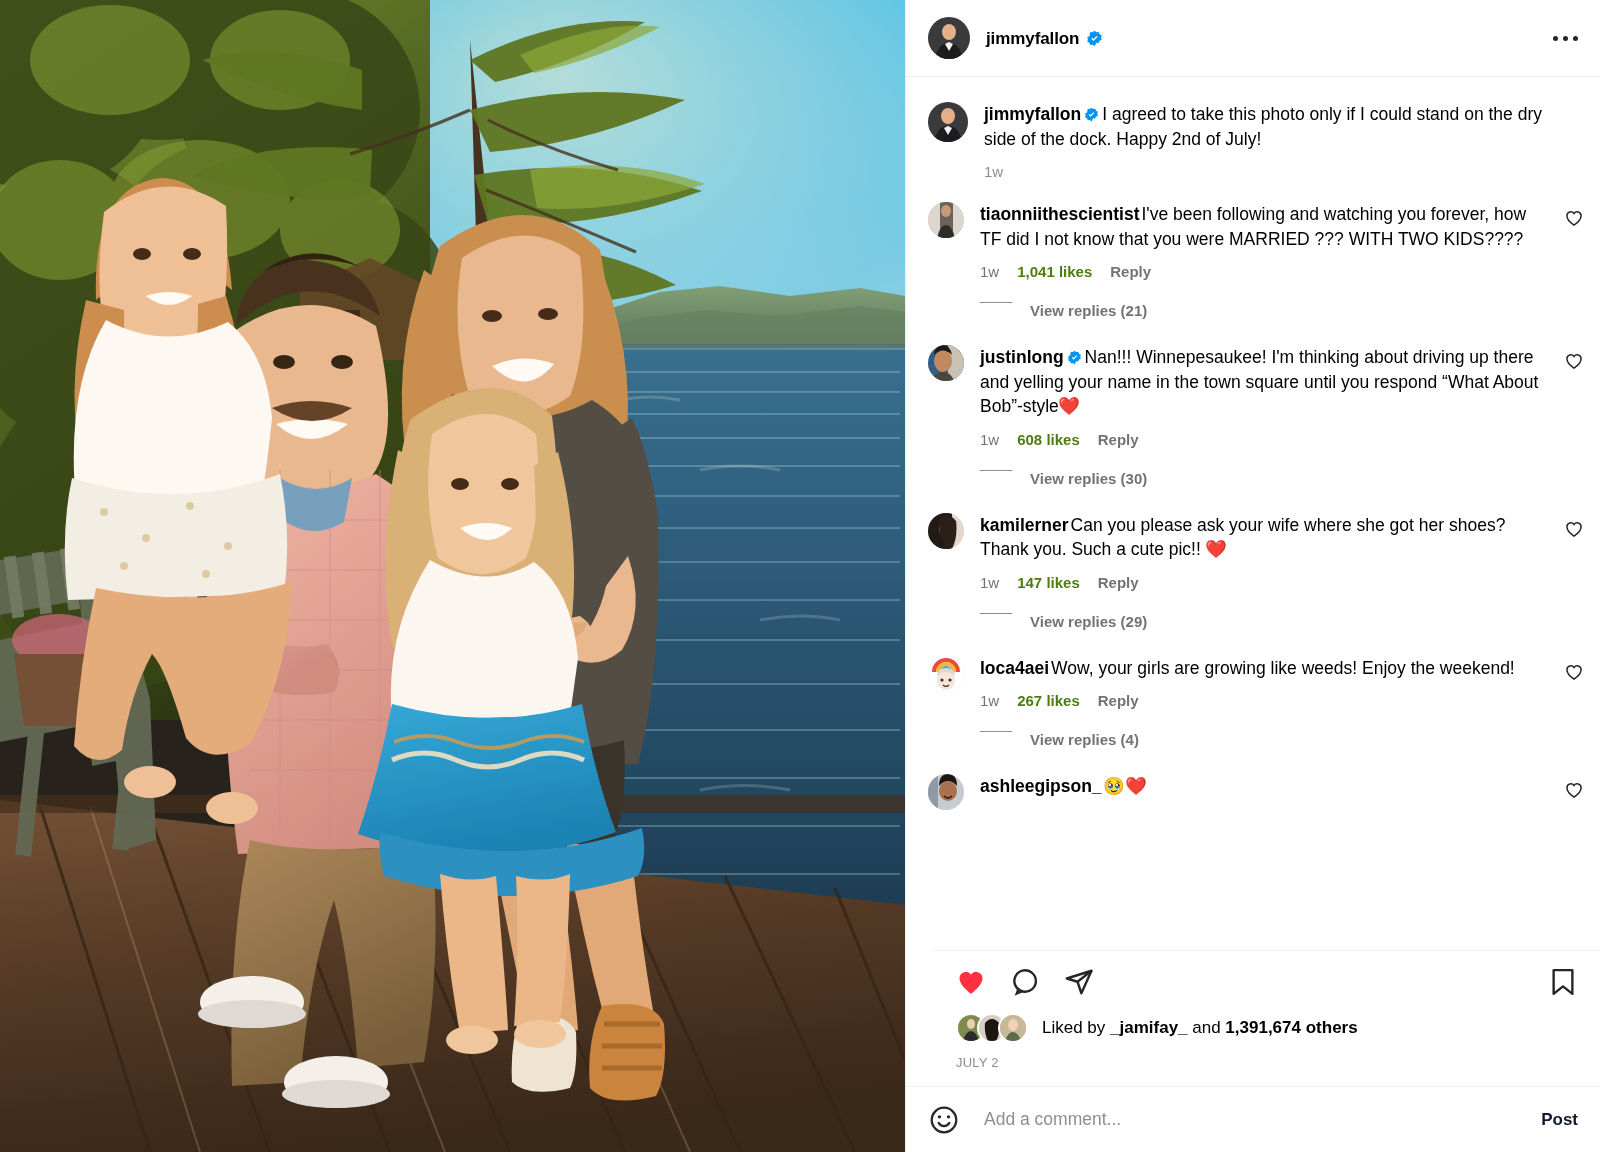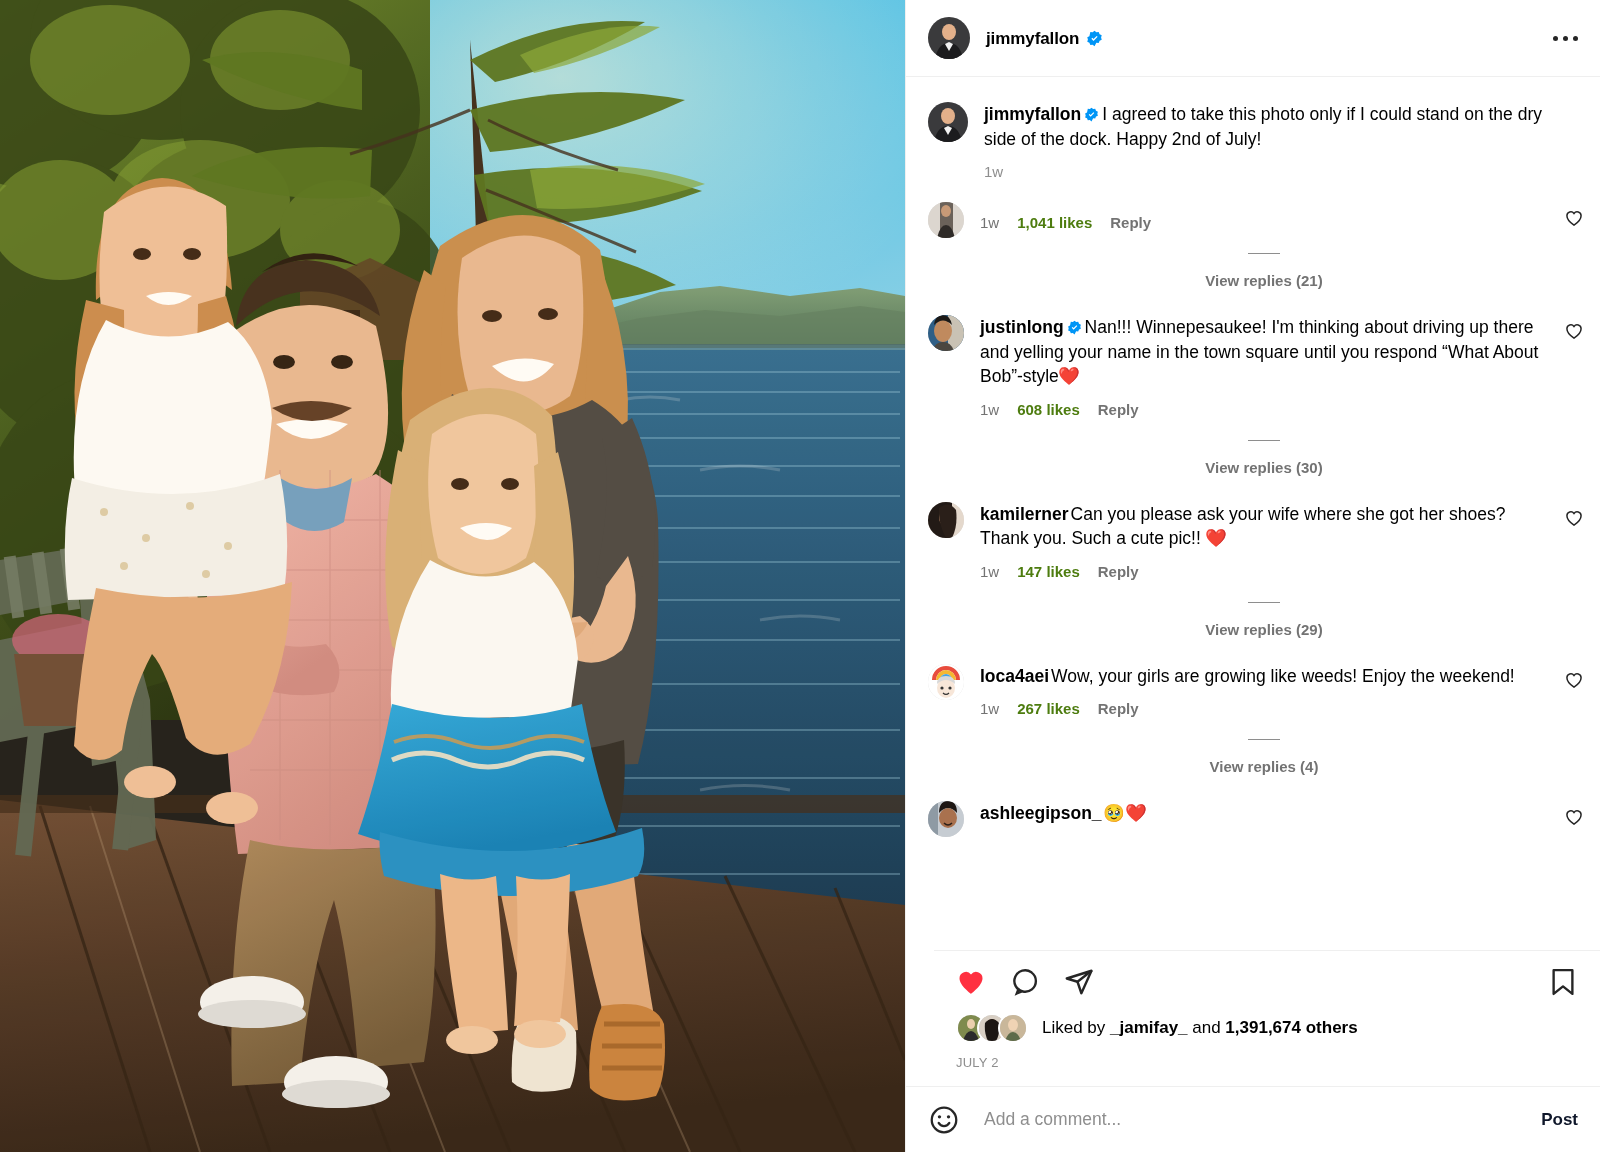--- a/index.html
+++ b/index.html
@@ -138,24 +138,23 @@
     font-size: 15px;
     color: #737373;
   }
   .c-meta .strong { color: #4d7c0f; font-weight: bold; }
   .c-meta .reply { color: #737373; font-weight: bold; cursor: pointer; }
   .c-time { color: #8e8e8e; font-size: 15px; margin-top: 12px; }
 
   .view-replies {
     margin: 22px 0 4px 0;
     display: flex;
-    align-items: center;
+    align-items: flex-start;
     gap: 18px;
     cursor: pointer;
-    flex-direction: column;
   }
   .vr-line { width: 32px; height: 1px; background: #8e8e8e; display: block; }
   .vr-label { font-size: 15px; font-weight: bold; color: #737373; }
 
   .c-like {
     position: absolute;
     right: 16px;
     top: 28px;
     width: 20px; height: 20px;
     cursor: pointer;
@@ -562,20 +561,21 @@
       <div class="comment-row">
         <div class="avatar av-36">
           <svg class="av-svg" viewBox="0 0 36 36">
             <rect width="36" height="36" fill="#dcd6cf"></rect>
             <rect x="12" y="0" width="13" height="36" fill="#6b625a"></rect>
             <ellipse cx="18" cy="9" rx="5" ry="6" fill="#c89a77"></ellipse>
             <path d="M9 36 q3 -13 9 -13 q6 0 9 13 Z" fill="#2f2b28"></path>
           </svg>
         </div>
         <div class="c-body">
+          <div class="c-text"><span class="u">tiaonniithescientist</span><span>I've been following and watching you forever, how TF did I not know that you were MARRIED ??? WITH TWO KIDS????</span></div>
           <div class="c-meta">
             <span>1w</span>
             <span class="strong">1,041 likes</span>
             <span class="reply">Reply</span>
           </div>
           <div class="view-replies">
             <span class="vr-line"></span>
             <span class="vr-label">View replies (21)</span>
           </div>
         </div>

